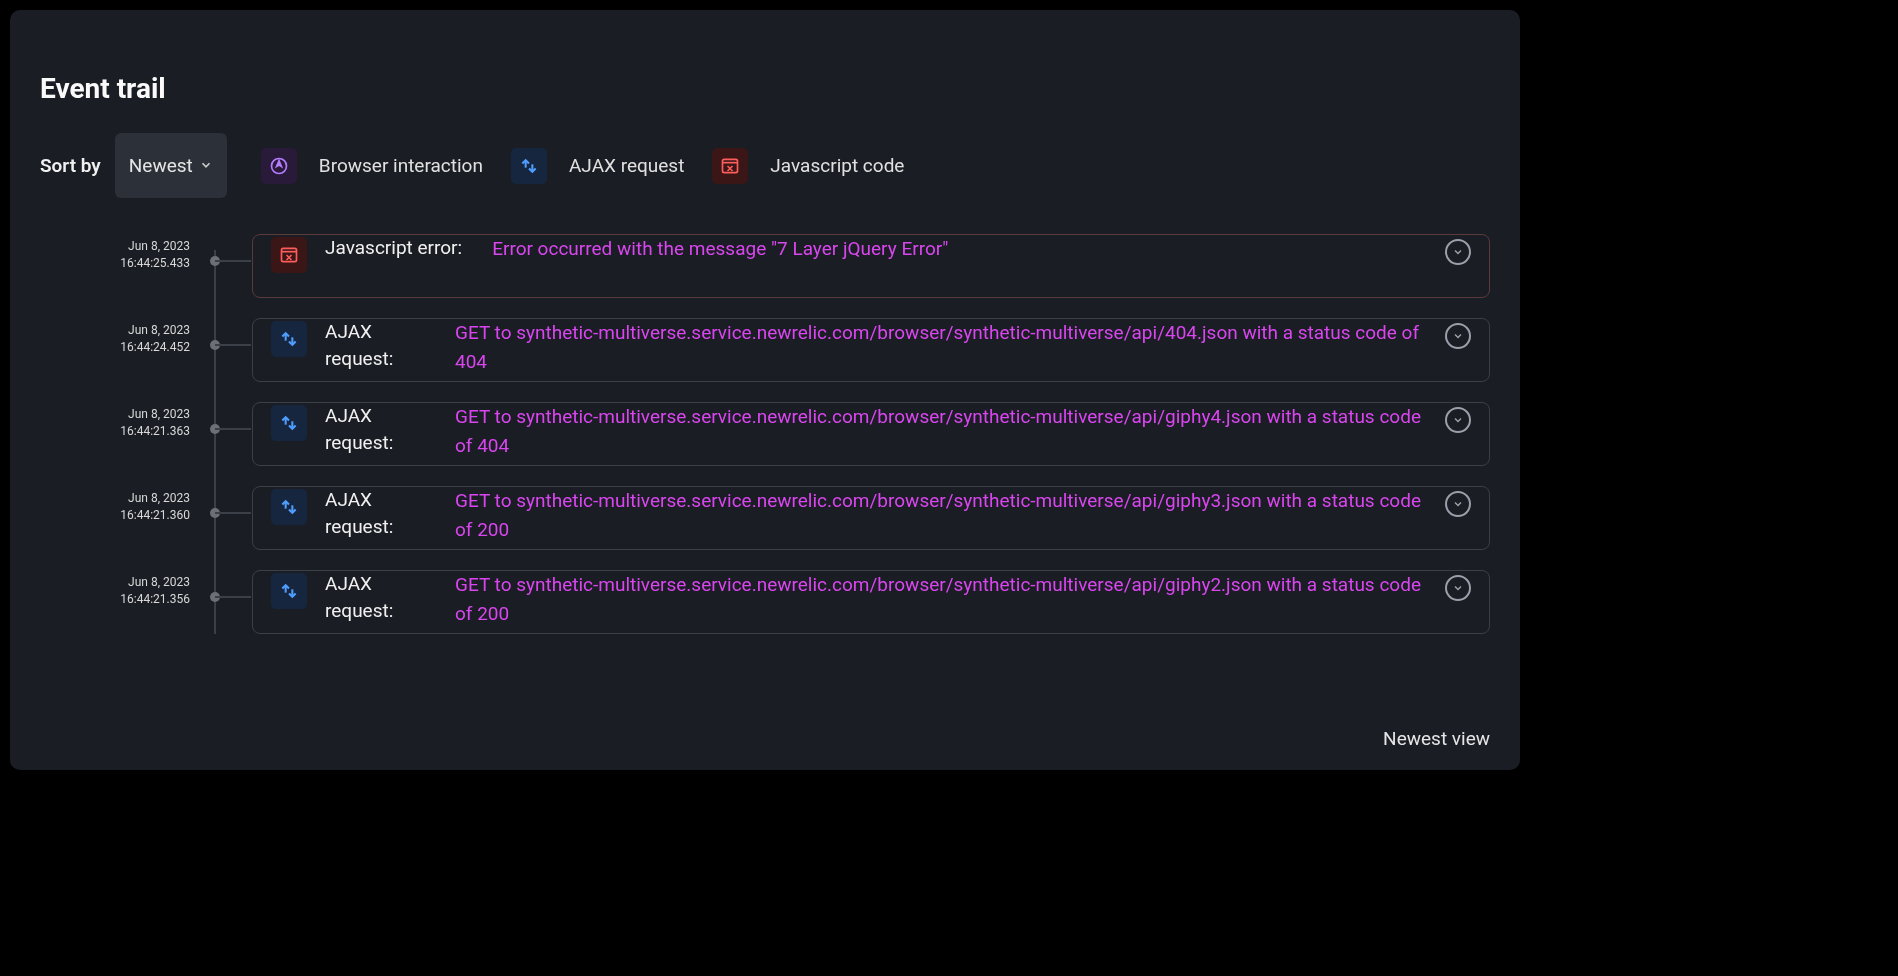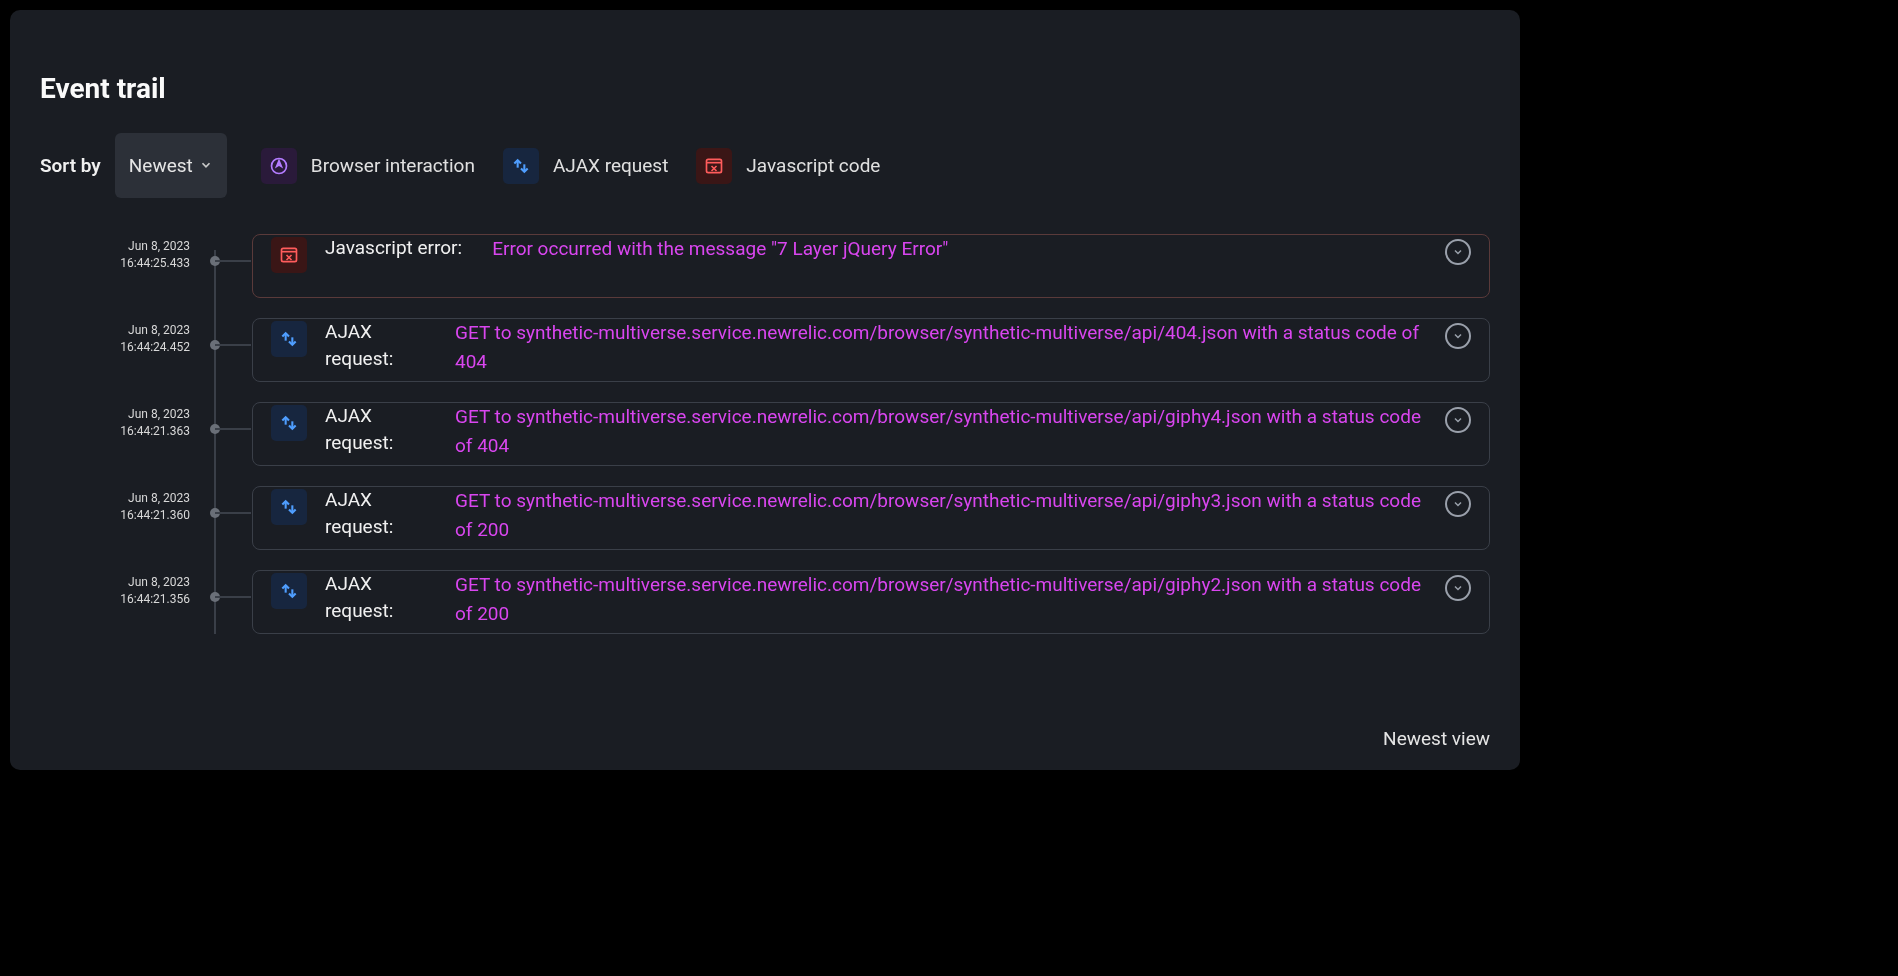--- a/index.html
+++ b/index.html
@@ -46,21 +46,21 @@
     padding: 21px 14px;
     border-radius: 6px;
     font-size: 19px;
     color: #e5e5e5;
     cursor: pointer;
     margin-right: 20px;
   }
   .legend {
     display: inline-flex;
     align-items: center;
-    gap: 14px;
+    gap: 22px;
     font-size: 19px;
     color: #e0e0e0;
     margin-right: 14px;
   }
   .icon-box {
     width: 36px;
     height: 36px;
     border-radius: 5px;
     display: inline-flex;
     align-items: center;

